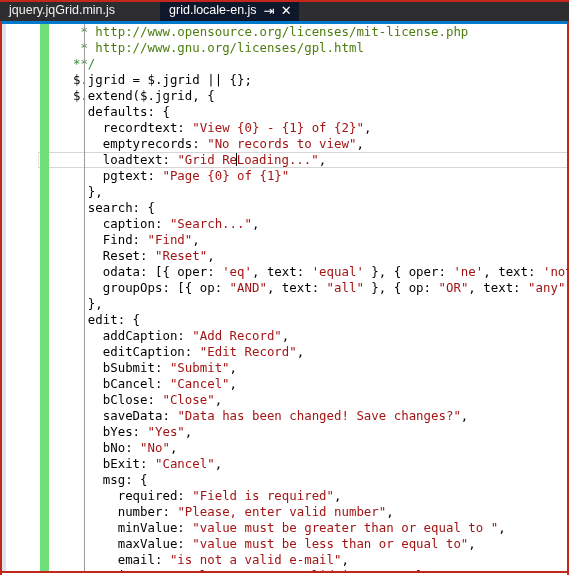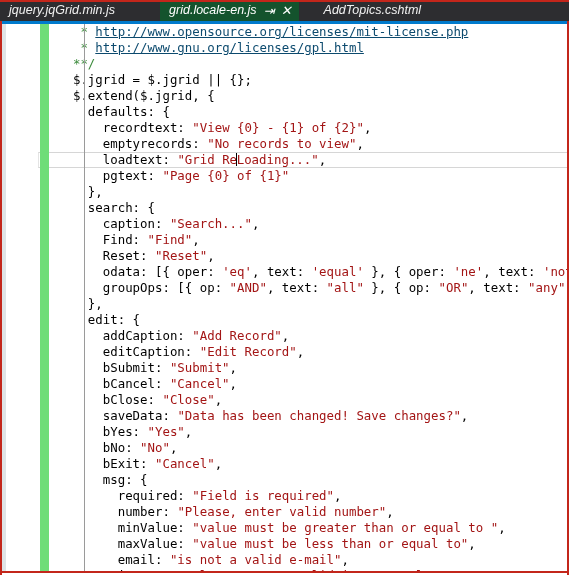--- a/index.html
+++ b/index.html
@@ -26,38 +26,37 @@
   
   .tabbar {
     position: absolute;
     left: 0; top: 0;
     width: 569px;
     height: 21px;
     background: #2d2d30;
     box-sizing: border-box;
     display: flex;
     align-items: stretch;
-    font-style: italic;
   }
   .tab {
     display: flex;
     align-items: center;
     height: 21px;
     box-sizing: border-box;
     font-family: "Liberation Sans", sans-serif;
     font-size: 12.5px;
     white-space: nowrap;
     padding: 0 9px;
     color: #f1f1f1;
     background: #2d2d30;
     cursor: default;
   }
   .tab.inactive { color: #f1f1f1; }
   .tab.active {
-    background: #14532d;
+    background: #0f172a;
     color: #ffffff;
     padding-right: 4px;
   }
   .tab-label { line-height: 21px; }
   .tab-icons {
     display: flex;
     align-items: center;
     margin-left: 7px;
     gap: 4px;
   }
@@ -180,21 +179,21 @@
     height: 16px;
     border-top: 1px solid #d6d6d6;
     border-bottom: 1px solid #d6d6d6;
     border-left: 1px solid #e4e4e4;
     box-sizing: border-box;
     pointer-events: none;
   }
 
   
   .cmt    { color: #3a8a3a; }
-  .link   { color: #0c4a6e; text-decoration: underline; }
+  .link   { color: #4d7c0f; }
   .str    { color: #a31515; }
   .plain  { color: #000000; }
 
   
   .caret {
     display: inline-block;
     width: 0;
     border-left: 1.4px solid #000000;
     height: 13px;
     vertical-align: -2px;
@@ -212,23 +211,20 @@
     </div>
     <div class="tab-gap"></div>
     <div class="tab active">
       <span class="tab-label">grid.locale-en.js</span>
       <span class="tab-icons">
         <span class="pin-glyph">⇥</span>
         <span class="close-glyph">✕</span>
       </span>
     </div>
     <div class="tab-gap-sm"></div>
-    <div class="tab inactive">
-      <span class="tab-label">AddTopics.cshtml</span>
-    </div>
     <div class="tab-gap"></div>
   </div>
   <div class="tab-underline"></div>
 
   <div class="editor">
     <div class="code" id="code-lines"><div class="line"><span>   </span><span class="cmt">* </span><span class="link">http://www.opensource.org/licenses/mit-license.php</span></div><div class="line"><span>   </span><span class="cmt">* </span><span class="link">http://www.gnu.org/licenses/gpl.html</span></div><div class="line"><span>  </span><span class="cmt">**/</span></div><div class="line"><span>  </span><span class="plain">$.jgrid = $.jgrid || {};</span></div><div class="line"><span>  </span><span class="plain">$.extend($.jgrid, {</span></div><div class="line"><span>    </span><span class="plain">defaults: {</span></div><div class="line"><span>      </span><span class="plain">recordtext: </span><span class="str">"View {0} - {1} of {2}"</span><span class="plain">,</span></div><div class="line"><span>      </span><span class="plain">emptyrecords: </span><span class="str">"No records to view"</span><span class="plain">,</span></div><div class="line current"><div class="curline-box"></div><span>      </span><span class="plain">loadtext: </span><span class="str">"Grid Re</span><span class="caret"></span><span class="str">Loading..."</span><span class="plain">,</span></div><div class="line"><span>      </span><span class="plain">pgtext: </span><span class="str">"Page {0} of {1}"</span></div><div class="line"><span>    </span><span class="plain">},</span></div><div class="line"><span>    </span><span class="plain">search: {</span></div><div class="line"><span>      </span><span class="plain">caption: </span><span class="str">"Search..."</span><span class="plain">,</span></div><div class="line"><span>      </span><span class="plain">Find: </span><span class="str">"Find"</span><span class="plain">,</span></div><div class="line"><span>      </span><span class="plain">Reset: </span><span class="str">"Reset"</span><span class="plain">,</span></div><div class="line"><span>      </span><span class="plain">odata: [{ oper: </span><span class="str">'eq'</span><span class="plain">, text: </span><span class="str">'equal'</span><span class="plain"> }, { oper: </span><span class="str">'ne'</span><span class="plain">, text: </span><span class="str">'not e</span></div><div class="line"><span>      </span><span class="plain">groupOps: [{ op: </span><span class="str">"AND"</span><span class="plain">, text: </span><span class="str">"all"</span><span class="plain"> }, { op: </span><span class="str">"OR"</span><span class="plain">, text: </span><span class="str">"any"</span><span class="plain"> }]</span></div><div class="line"><span>    </span><span class="plain">},</span></div><div class="line"><span>    </span><span class="plain">edit: {</span></div><div class="line"><span>      </span><span class="plain">addCaption: </span><span class="str">"Add Record"</span><span class="plain">,</span></div><div class="line"><span>      </span><span class="plain">editCaption: </span><span class="str">"Edit Record"</span><span class="plain">,</span></div><div class="line"><span>      </span><span class="plain">bSubmit: </span><span class="str">"Submit"</span><span class="plain">,</span></div><div class="line"><span>      </span><span class="plain">bCancel: </span><span class="str">"Cancel"</span><span class="plain">,</span></div><div class="line"><span>      </span><span class="plain">bClose: </span><span class="str">"Close"</span><span class="plain">,</span></div><div class="line"><span>      </span><span class="plain">saveData: </span><span class="str">"Data has been changed! Save changes?"</span><span class="plain">,</span></div><div class="line"><span>      </span><span class="plain">bYes: </span><span class="str">"Yes"</span><span class="plain">,</span></div><div class="line"><span>      </span><span class="plain">bNo: </span><span class="str">"No"</span><span class="plain">,</span></div><div class="line"><span>      </span><span class="plain">bExit: </span><span class="str">"Cancel"</span><span class="plain">,</span></div><div class="line"><span>      </span><span class="plain">msg: {</span></div><div class="line"><span>        </span><span class="plain">required: </span><span class="str">"Field is required"</span><span class="plain">,</span></div><div class="line"><span>        </span><span class="plain">number: </span><span class="str">"Please, enter valid number"</span><span class="plain">,</span></div><div class="line"><span>        </span><span class="plain">minValue: </span><span class="str">"value must be greater than or equal to "</span><span class="plain">,</span></div><div class="line"><span>        </span><span class="plain">maxValue: </span><span class="str">"value must be less than or equal to"</span><span class="plain">,</span></div><div class="line"><span>        </span><span class="plain">email: </span><span class="str">"is not a valid e-mail"</span><span class="plain">,</span></div><div class="line"><span>        </span><span class="plain">integer: </span><span class="str">"Please, enter valid integer value"</span></div></div>
   </div>
 
   <div class="gutter-indicator"></div>
   <div class="gutter-white-a"></div>

